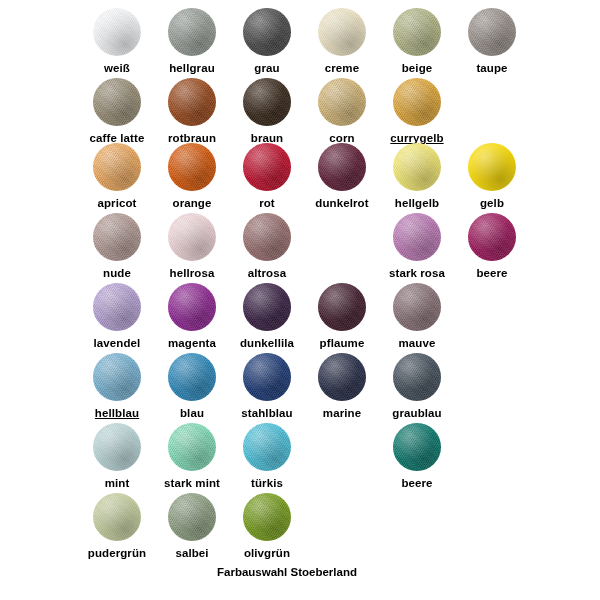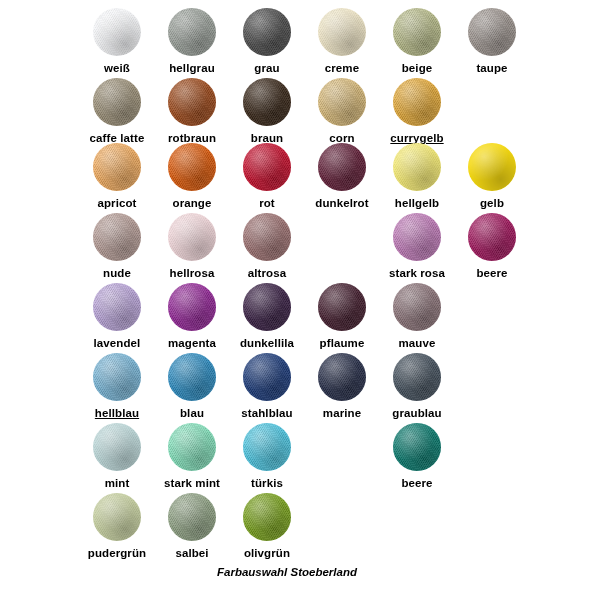--- a/index.html
+++ b/index.html
@@ -71,21 +71,20 @@
   .label.underline{text-decoration:underline;text-align:center;}
 
   #caption{
     position:absolute;
     left:0;width:574px;
     text-align:center;
     font-size:11.5px;
     font-weight:bold;
     color:#000000;
     white-space:nowrap;
-    font-style:italic;
   }
 </style>
 </head>
 <body>
 
 <div id="chart">
     <div class="row" style="top: 8px;">
       <div class="cell" style="left: 71.5px;">
         <div class="ball pale" title="weiß" style="background-color: rgb(244, 245, 247);"></div>
         <div class="label">weiß</div>

